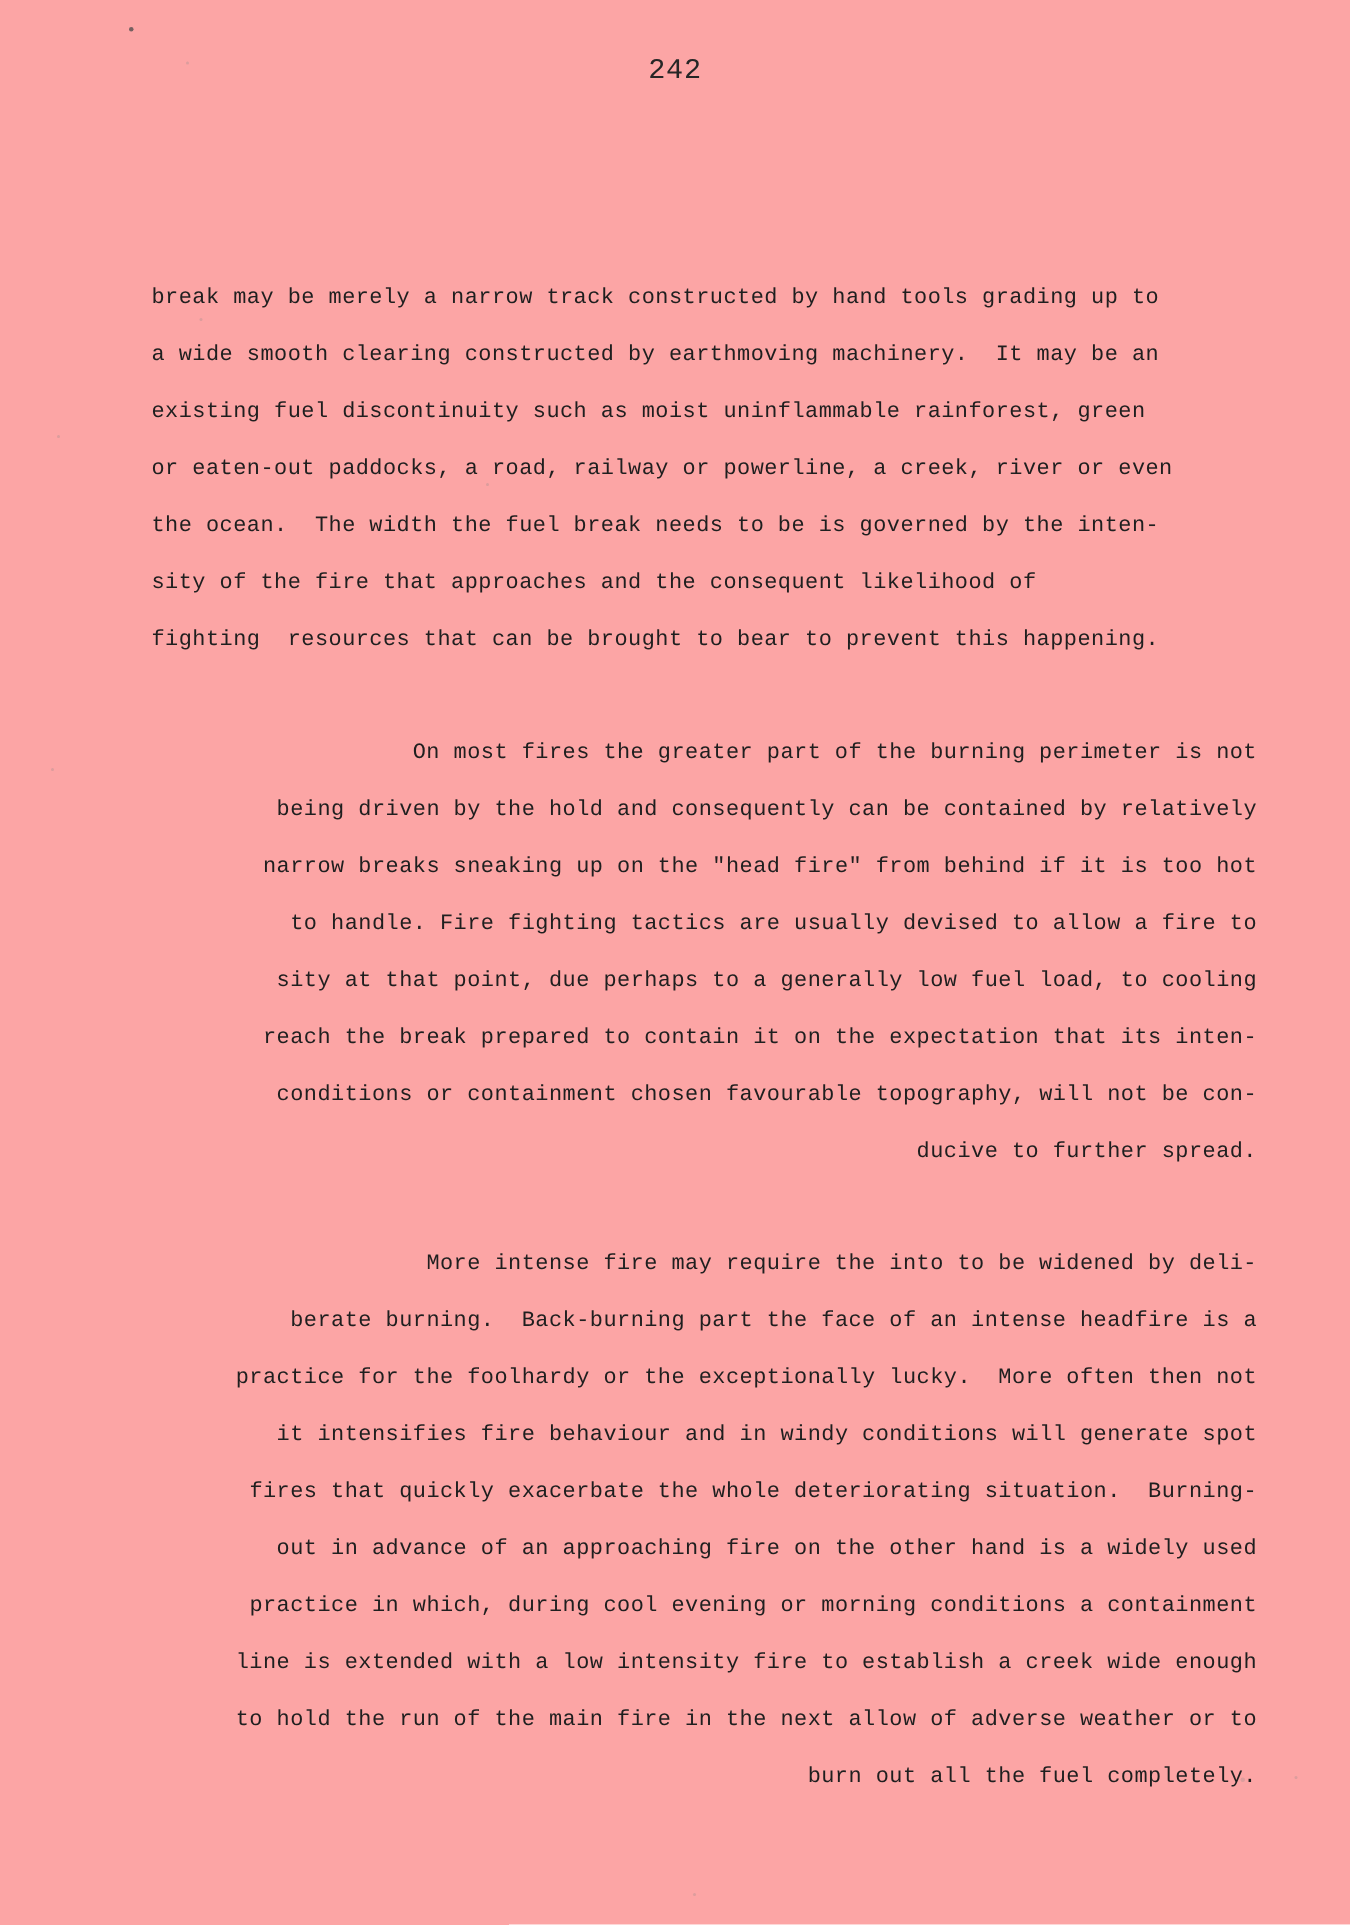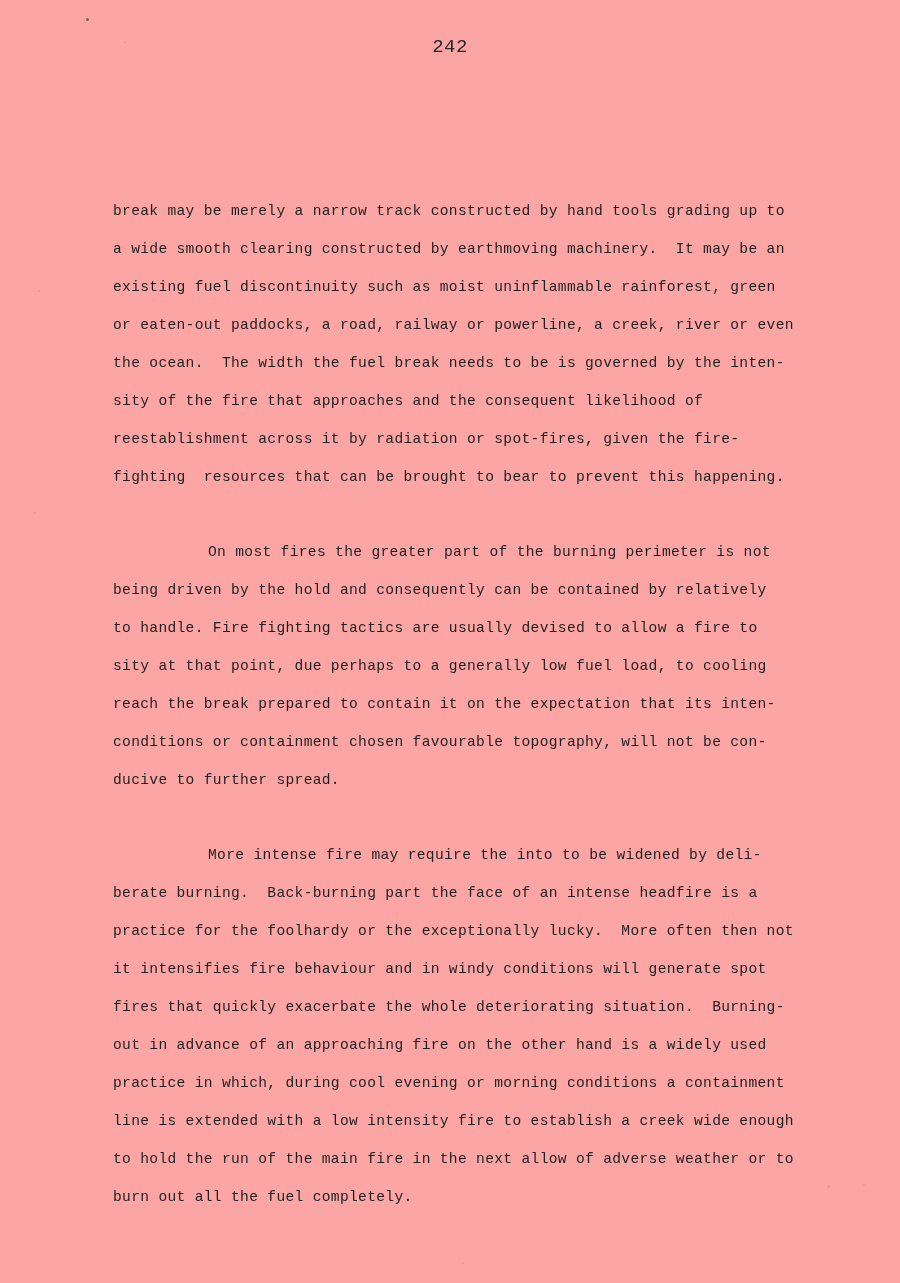--- a/index.html
+++ b/index.html
@@ -26,24 +26,25 @@
     letter-spacing: 0.5px;
     color: #262626;
   }
   .body-text {
     position: absolute;
     top: 176px;
     left: 97px;
     width: 745px;
   }
   .para {
-    margin: 16px;
+    margin: 4px;
   }
   .para + .para {
     margin-top: 37px;
+    text-align: right;
   }
   .line {
     display: block;
     height: 38px;
     line-height: 38px;
     font-size: 14.6px;
     letter-spacing: 0.32px;
     white-space: pre;
     color: #1f1f1f;
   }
@@ -71,27 +72,27 @@
 
   <div class="body-text">
 
     <p class="para">
       <span class="line">break may be merely a narrow track constructed by hand tools grading up to</span>
       <span class="line">a wide smooth clearing constructed by earthmoving machinery.  It may be an</span>
       <span class="line">existing fuel discontinuity such as moist uninflammable rainforest, green</span>
       <span class="line">or eaten-out paddocks, a road, railway or powerline, a creek, river or even</span>
       <span class="line">the ocean.  The width the fuel break needs to be is governed by the inten-</span>
       <span class="line">sity of the fire that approaches and the consequent likelihood of</span>
-      <span class="line">reestablishment across it by radiation or spot-fires, given the fire-</span>
       <span class="line">fighting  resources that can be brought to bear to prevent this happening.</span>
     </p>
 
     <p class="para">
       <span class="line indent">On most fires the greater part of the burning perimeter is not</span>
       <span class="line">being driven by the hold and consequently can be contained by relatively</span>
+      <span class="line">narrow breaks sneaking up on the "head fire" from behind if it is too hot</span>
       <span class="line">to handle. Fire fighting tactics are usually devised to allow a fire to</span>
       <span class="line">sity at that point, due perhaps to a generally low fuel load, to cooling</span>
       <span class="line">reach the break prepared to contain it on the expectation that its inten-</span>
       <span class="line">conditions or containment chosen favourable topography, will not be con-</span>
       <span class="line">ducive to further spread.</span>
     </p>
 
     <p class="para">
       <span class="line indent">More intense fire may require the into to be widened by deli-</span>
       <span class="line">berate burning.  Back-burning part the face of an intense headfire is a</span>

